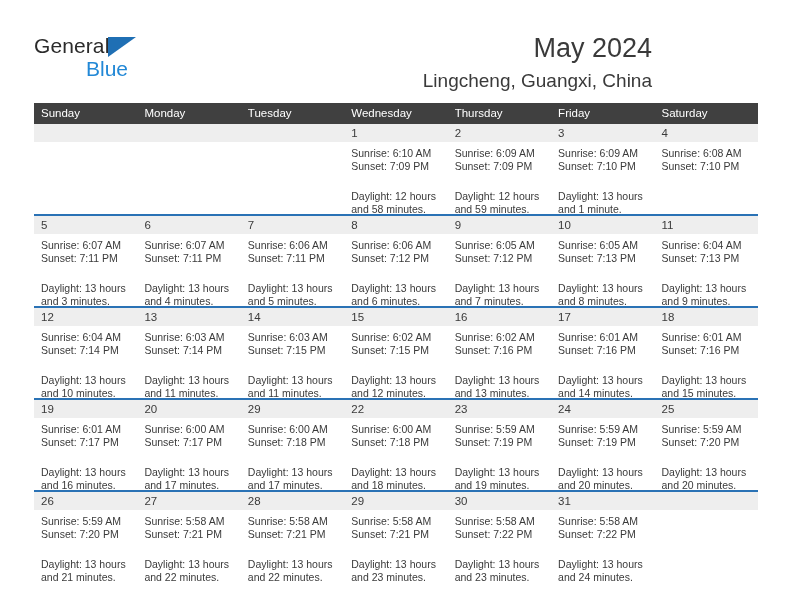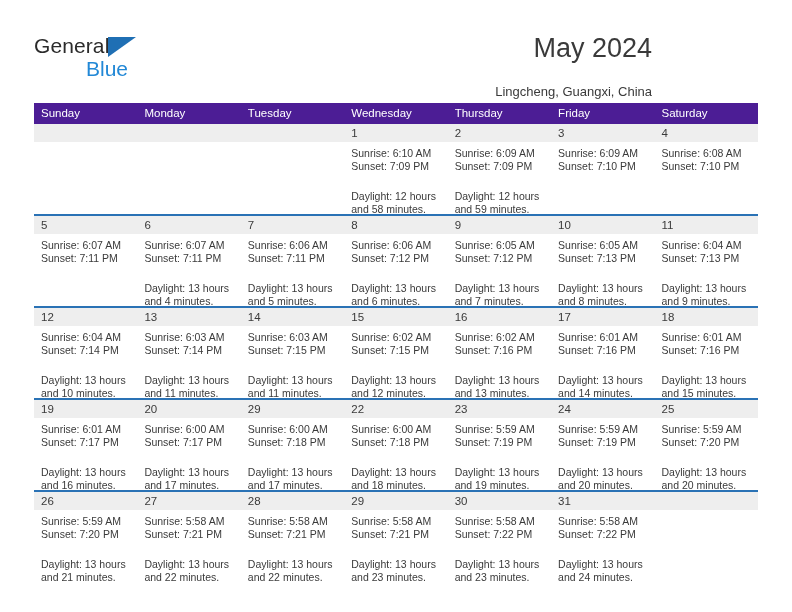--- a/index.html
+++ b/index.html
@@ -68,41 +68,41 @@
     top: 32px;
     font-size: 27px;
     color: #3a3a3a;
     text-align: center;
     line-height: 32px;
     white-space: nowrap;
   }
   .subtitle {
     position: absolute;
     right: 34px;
-    top: 84px;
-    font-size: 13px;
+    top: 73px;
+    font-size: 19px;
     color: #3a3a3a;
     text-align: right;
     line-height: 16px;
     white-space: nowrap;
   }
 
   
   .calendar {
     position: absolute;
     left: 34px;
     top: 103px;
     width: 724px;
   }
   .cal-row {
     display: flex;
     width: 724px;
   }
   .head-row {
-    background: #4c1d95;
+    background: #404040;
     height: 21px;
   }
   .head-cell {
     flex: 1 1 0;
     min-width: 0;
     color: #ffffff;
     font-size: 11.5px;
     line-height: 21px;
     padding-left: 7px;
     box-sizing: border-box;
@@ -220,36 +220,38 @@
               <div class="day-line">Sunrise: 6:09 AM</div>
               <div class="day-line">Sunset: 7:09 PM</div>
               <div class="day-line wrap">Daylight: 12 hours and 59 minutes.</div>
             </div>
           </div>
           <div class="day-cell">
             <div class="day-num-band">3</div>
             <div class="day-body">
               <div class="day-line">Sunrise: 6:09 AM</div>
               <div class="day-line">Sunset: 7:10 PM</div>
+              <div class="day-line wrap">Daylight: 13 hours and 1 minute.</div>
             </div>
           </div>
           <div class="day-cell">
             <div class="day-num-band">4</div>
             <div class="day-body">
               <div class="day-line">Sunrise: 6:08 AM</div>
               <div class="day-line">Sunset: 7:10 PM</div>
             </div>
           </div>
         </div>
         <div class="cal-row week-row">
           <div class="day-cell">
             <div class="day-num-band">5</div>
             <div class="day-body">
               <div class="day-line">Sunrise: 6:07 AM</div>
               <div class="day-line">Sunset: 7:11 PM</div>
+              <div class="day-line wrap">Daylight: 13 hours and 3 minutes.</div>
             </div>
           </div>
           <div class="day-cell">
             <div class="day-num-band">6</div>
             <div class="day-body">
               <div class="day-line">Sunrise: 6:07 AM</div>
               <div class="day-line">Sunset: 7:11 PM</div>
               <div class="day-line wrap">Daylight: 13 hours and 4 minutes.</div>
             </div>
           </div>

